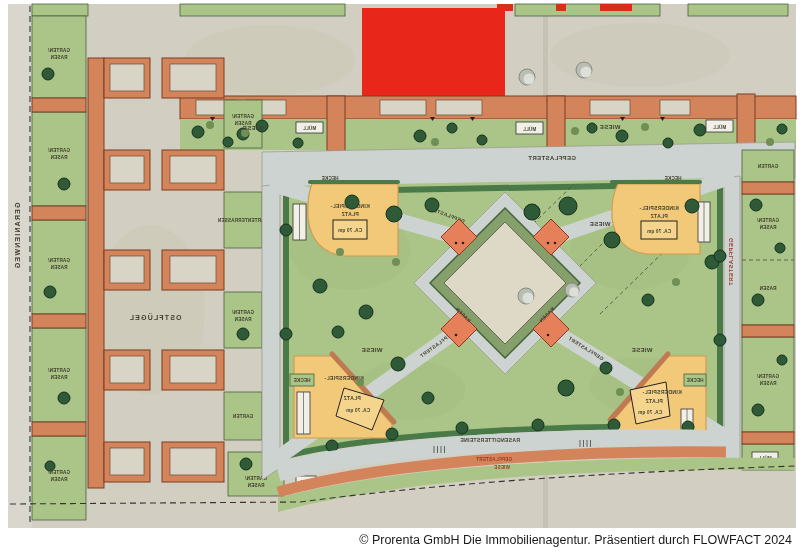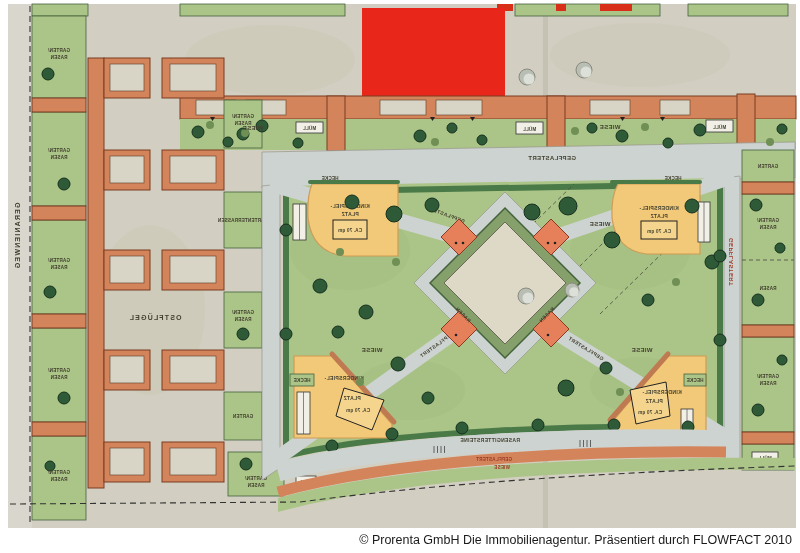--- a/index.html
+++ b/index.html
@@ -362,15 +362,15 @@
     <path d="M278,492 C400,458 600,450 726,452" stroke="#d4845a" stroke-width="11" fill="none"></path>
     <path d="M278,498 C400,464 600,456 795,458 L795,470 C600,468 400,478 278,512 Z" class="lawn"></path>
     <text class="t45 red" transform="translate(494,461) scale(-1,1)">GEPFLASTERT</text>
     <text class="t45 red" transform="translate(502,469) scale(-1,1)">WIESE</text>
     <path d="M10,504 L300,502 C450,482 620,472 795,466" class="dash"></path>
   </g>
 
 </svg>
 
 <div class="caption">
-  <span>© Prorenta GmbH Die Immobilienagentur. Präsentiert durch FLOWFACT 2010</span>
+  <span>© Prorenta GmbH Die Immobilienagentur. Präsentiert durch FLOWFACT 2024</span>
 </div>
 </div>
 
 </body></html>

